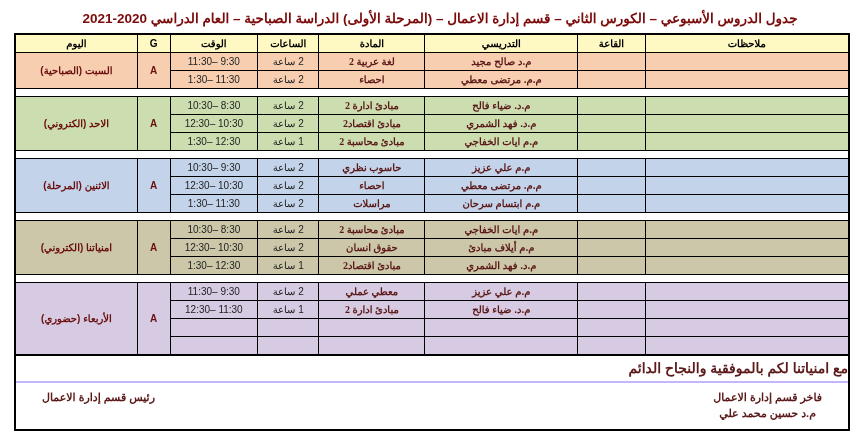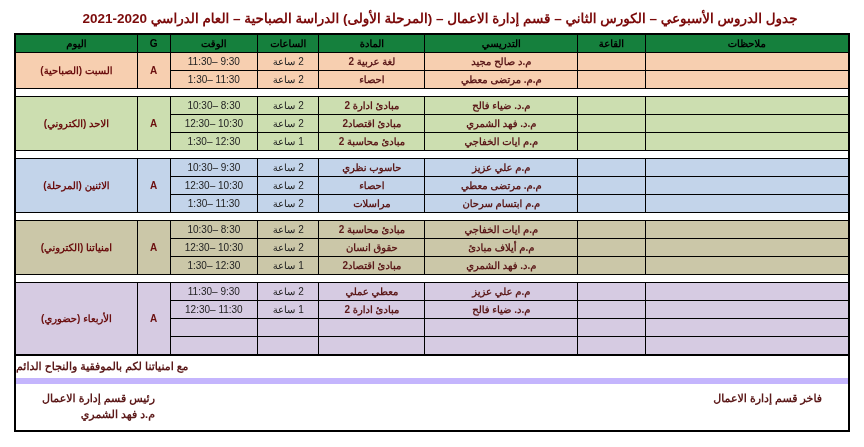--- a/index.html
+++ b/index.html
@@ -39,21 +39,21 @@
     vertical-align:middle;
     height:15px;
     line-height:13px;
     overflow:hidden;
     white-space:nowrap;
   }
   thead th{
     font-weight:bold;
     font-size:11px;
     height:25px;
-    background:#15803d;
+    background:#fef9c3;
     color:#000;
     margin-left:28px;
   }
   .col-notes{width:200px;}
   .col-hall{width:66px;}
   .col-teacher{width:150px;}
   .col-subject{width:104px;}
   .col-hours{width:60px;}
   .col-time{width:86px;}
   .col-g{width:32px;}
@@ -64,56 +64,56 @@
     font-size:11px;
     color:#6b0f0f;
   }
   td.g{font-size:12px;}
   td.teacher{
     text-align:center;
     color:#5c1a1a;
     font-weight:bold;
     font-size:10px;
   }
-  td.subject{font-weight:bold;color:#5c1a1a;font-size:10px;}
+  td.subject{font-weight:bold;color:#5c1a1a;font-size:10px;font-family:Liberation Serif, serif;}
   td.hours{font-size:10px;color:#222;}
   td.time{font-size:10px;color:#222;letter-spacing:0;}
   tr.spacer td{
     height:7px;
     border-left:1px solid #000;
     border-right:1px solid #000;
     border-top:1px solid #000;
     border-bottom:1px solid #000;
     background:#ffffff;
     padding:0;
   }
   .footer{
     margin-top:0;
     width:836px;
     border:2px solid #000;
     border-top:none;
     box-sizing:border-box;
   }
   .footer-top{
-    text-align:left;
-    font-size:11px;
+    text-align:right;
+    font-size:14px;
     font-weight:bold;
     color:#5c1a1a;
     padding:4px 0 5px 0;
-    border-bottom:6px solid #c4b5fd;
+    border-bottom:2px solid #c4b5fd;
   }
   .footer-bottom{
     display:flex;
     justify-content:space-between;
     padding:6px 26px 8px 26px;
     font-size:11px;
     font-weight:bold;
     color:#5c1a1a;
   }
-  .sig{ text-align:right; line-height:16px;}
+  .sig{ text-align:center; line-height:16px;}
 </style>
 </head>
 <body>
 
 <div class="page">
 
   <div class="title">جدول الدروس الأسبوعي – الكورس الثاني – قسم إدارة الاعمال – (المرحلة الأولى) الدراسة الصباحية – العام الدراسي 2020-2021</div>
 
   <table class="sched">
     <colgroup>
@@ -282,21 +282,21 @@
           <td class="time"></td>
         </tr>
       </tbody>
   </table>
 
   <div class="footer">
     <div class="footer-top">مع امنياتنا لكم بالموفقية والنجاح الدائم</div>
     <div class="footer-bottom">
       <div class="sig">
         <div>فاخر قسم إدارة الاعمال</div>
+        <div>م.د حسين محمد علي</div>
       </div>
       <div class="sig">
         <div>رئيس قسم إدارة الاعمال</div>
-        <div>م.د فهد الشمري</div>
       </div>
     </div>
   </div>
 
 </div>
 
 </body></html>

